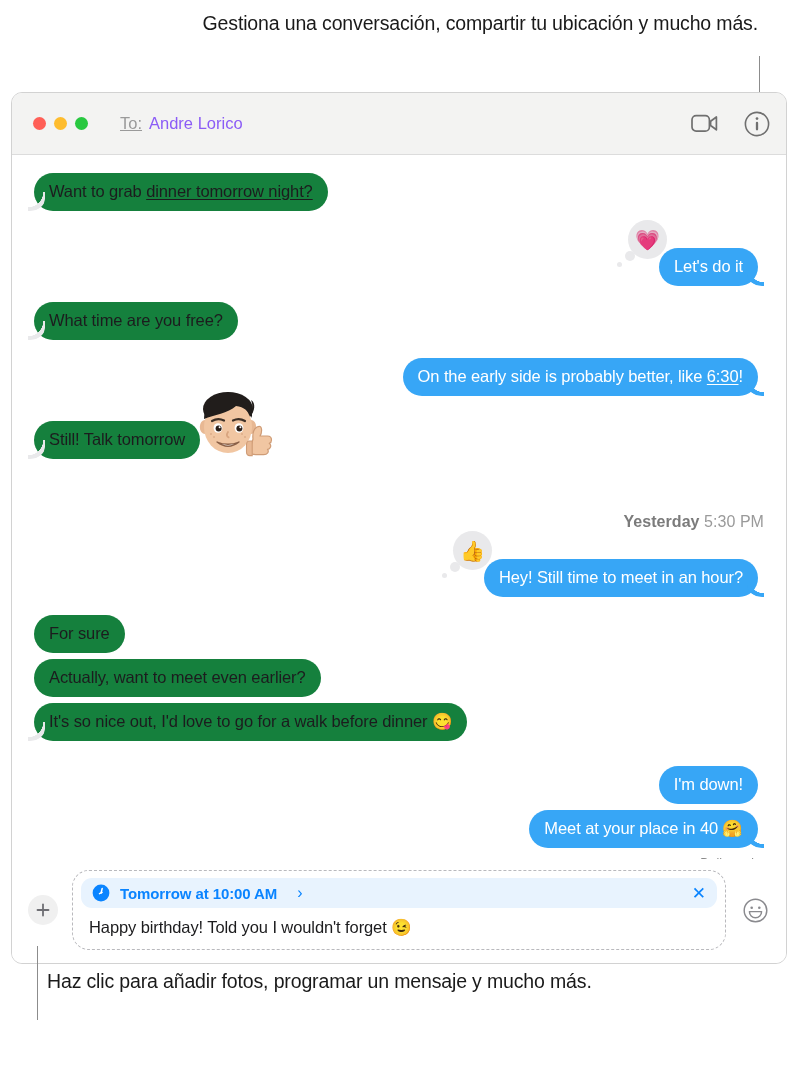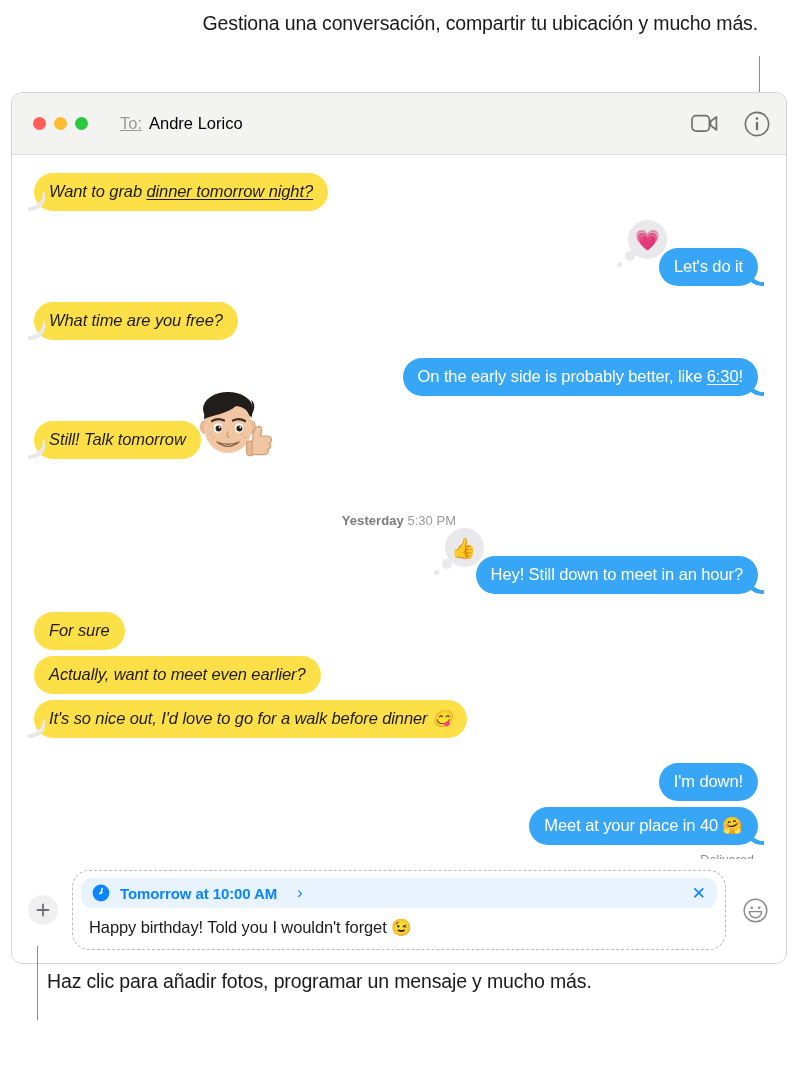--- a/index.html
+++ b/index.html
@@ -75,21 +75,21 @@
   .dot.green  { background: #28c840; }
 
   .to-row {
     display: flex;
     align-items: baseline;
     gap: 7px;
     margin-left: 32px;
     font-size: 16.5px;
   }
   .to-label { color: #9a9a9a; text-decoration: underline; }
-  .to-name  { color: #000000; }
+  .to-name  { color: #8b5cf6; }
 
   .title-actions {
     margin-left: auto;
     display: flex;
     align-items: center;
     gap: 26px;
   }
   .icon-btn {
     display: flex;
     align-items: center;
@@ -115,23 +115,22 @@
     position: relative;
     max-width: 560px;
     padding: 8px 15px 9px 15px;
     border-radius: 19px;
     font-size: 16.5px;
     line-height: 21px;
     letter-spacing: -0.1px;
     word-wrap: break-word;
   }
   .bubble.gray {
-    background: #fde047;
+    background: #15803d;
     color: #1c1c1e;
-    font-style: italic;
   }
   .bubble.blue {
     background: #37a6f6;
     color: #ffffff;
   }
   .bubble u { text-decoration: underline; text-underline-offset: 2px; }
 
   
   .bubble.tail-left::before,
   .bubble.tail-right::before {
@@ -190,22 +189,22 @@
 
   
   .sticker {
     position: absolute;
     z-index: 5;
     font-size: 0;
     line-height: 0;
   }
 
   .timestamp {
-    text-align: center;
-    font-size: 13px;
+    text-align: right;
+    font-size: 16px;
     color: #9a9a9a;
     letter-spacing: 0.05px;
   }
   .timestamp b { color: #7b7b7b; font-weight: 600; }
 
   .delivered {
     text-align: right;
     font-size: 12.5px;
     color: #8a8a8a;
     padding-right: 4px;
@@ -397,21 +396,21 @@
       <span>5:30 PM</span>
     </div>
 
     <div class="row right" style="margin-top:28px; margin-right:6px;">
       <div class="bubble blue tail-right">
         <div class="reaction">
           <div class="blob">👍</div>
           <div class="b2"></div>
           <div class="b3"></div>
         </div>
-        <span>Hey! Still down to meet in an hour?</span>
+        <span>Hey! Still time to meet in an hour?</span>
       </div>
     </div>
 
     <div class="row left" style="margin-top:18px;">
       <div class="bubble gray">
         <span>For sure</span>
       </div>
     </div>
 
     <div class="row left" style="margin-top:6px;">

